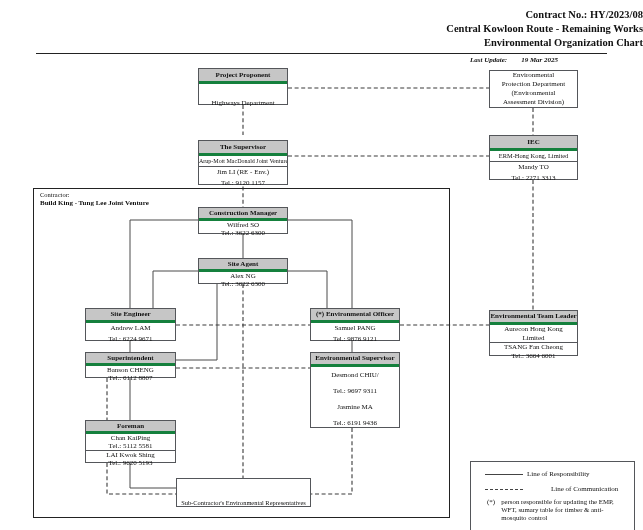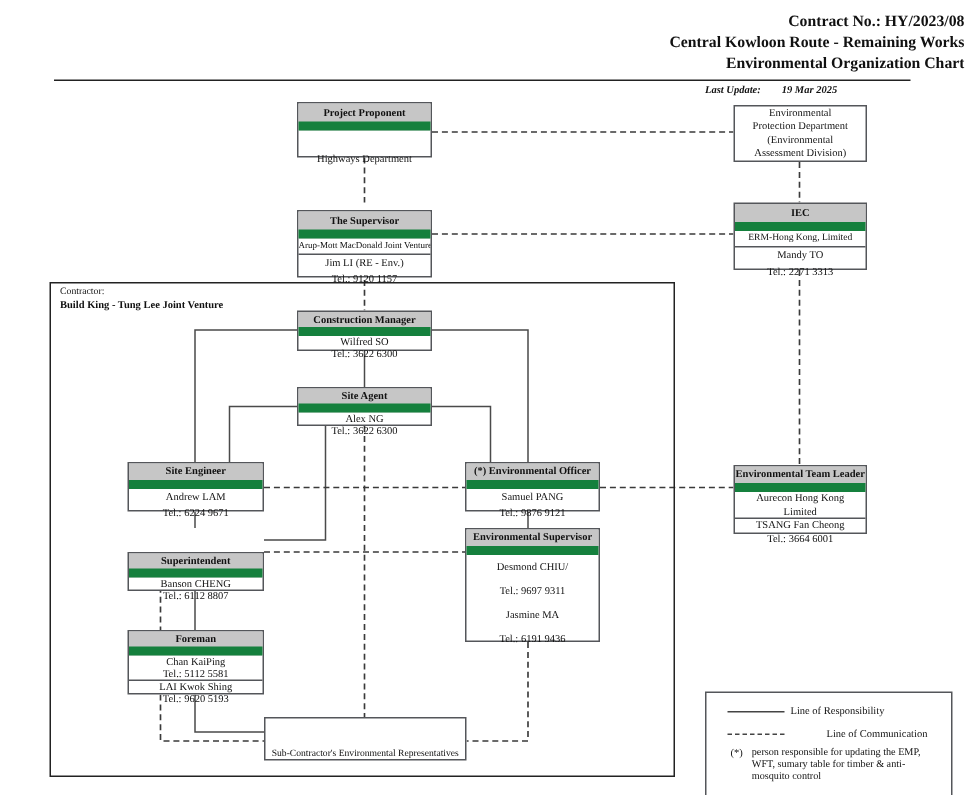--- a/index.html
+++ b/index.html
@@ -3,21 +3,21 @@
 <meta charset="utf-8">
 <style>
   html,body{margin:0;padding:0;background:#ffffff;}
   #page{position:relative;width:643px;height:530px;background:#fff;overflow:hidden;
         font-family:"Liberation Serif","DejaVu Serif",serif;color:#111;}
   .abs{position:absolute;}
   .title-line{width:643px;text-align:right;font-weight:bold;font-size:10.5px;line-height:14px;}
   #rule{position:absolute;left:36px;top:53px;width:571px;height:0;border-top:1.2px solid #222;}
   #last-update{position:absolute;left:470px;top:56px;width:130px;font-size:7px;font-weight:bold;font-style:italic;display:flex;gap:14px;}
   .box{position:absolute;background:#fff;border:1px solid #54565a;box-sizing:border-box;text-align:center;}
-  .hd{background:#c6c6c6;border-bottom:6px solid #15803d;font-weight:bold;font-size:7px;overflow:hidden;white-space:nowrap;}
+  .hd{background:#c6c6c6;border-bottom:3px solid #15803d;font-weight:bold;font-size:7px;overflow:hidden;white-space:nowrap;}
   .ln{font-size:7px;overflow:hidden;white-space:nowrap;}
   .subrow{border-bottom:1px solid #54565a;}
   .vcenter{display:flex;flex-direction:column;justify-content:flex-end;}
   #contractor-frame{position:absolute;left:33px;top:188px;width:417px;height:330px;border:1.3px solid #222;box-sizing:border-box;}
   #contractor-label{position:absolute;left:40px;top:191px;font-size:6.5px;line-height:8px;}
   #contractor-name{position:absolute;left:40px;top:199px;font-size:7px;font-weight:bold;line-height:9px;}
   svg.wires{position:absolute;left:0;top:0;pointer-events:none;}
   path.s{stroke:#4a4a4a;stroke-width:1;fill:none;}
   path.d{stroke:#3a3a3a;stroke-width:1.1;fill:none;stroke-dasharray:4 2.6;}
   #legend{position:absolute;left:470px;top:461px;width:165px;height:79px;border:1px solid #54565a;box-sizing:border-box;font-size:7px;}
@@ -129,21 +129,21 @@
   <div class="box" style="left:489px;top:310px;width:89px;height:46px;">
     <div class="hd" style="height:11px;line-height:11px;">Environmental Team Leader</div>
     <div class="subrow">
       <div class="ln" style="line-height:8.5px;">Aurecon Hong Kong</div>
       <div class="ln" style="line-height:8.5px;">Limited</div>
     </div>
     <div class="ln" style="line-height:9px;">TSANG Fan Cheong</div>
     <div class="ln" style="line-height:9px;">Tel.: 3664 6001</div>
   </div>
 
-  <div class="box" style="left:85px;top:352px;width:91px;height:26px;margin-top:16px;">
+  <div class="box" style="left:85px;top:352px;width:91px;height:26px;">
     <div class="hd" style="height:10px;line-height:10px;">Superintendent</div>
     <div class="ln" style="line-height:8px;">Banson CHENG</div>
     <div class="ln" style="line-height:8px;">Tel.: 6112 8807</div>
   </div>
 
   <div class="box" style="left:310px;top:352px;width:90px;height:76px;">
     <div class="hd" style="height:11px;line-height:11px;">Environmental Supervisor</div>
     <div class="ln" style="line-height:16px;">Desmond CHIU/</div>
     <div class="ln" style="line-height:16px;">Tel.: 9697 9311</div>
     <div class="ln" style="line-height:16px;">Jasmine MA</div>

